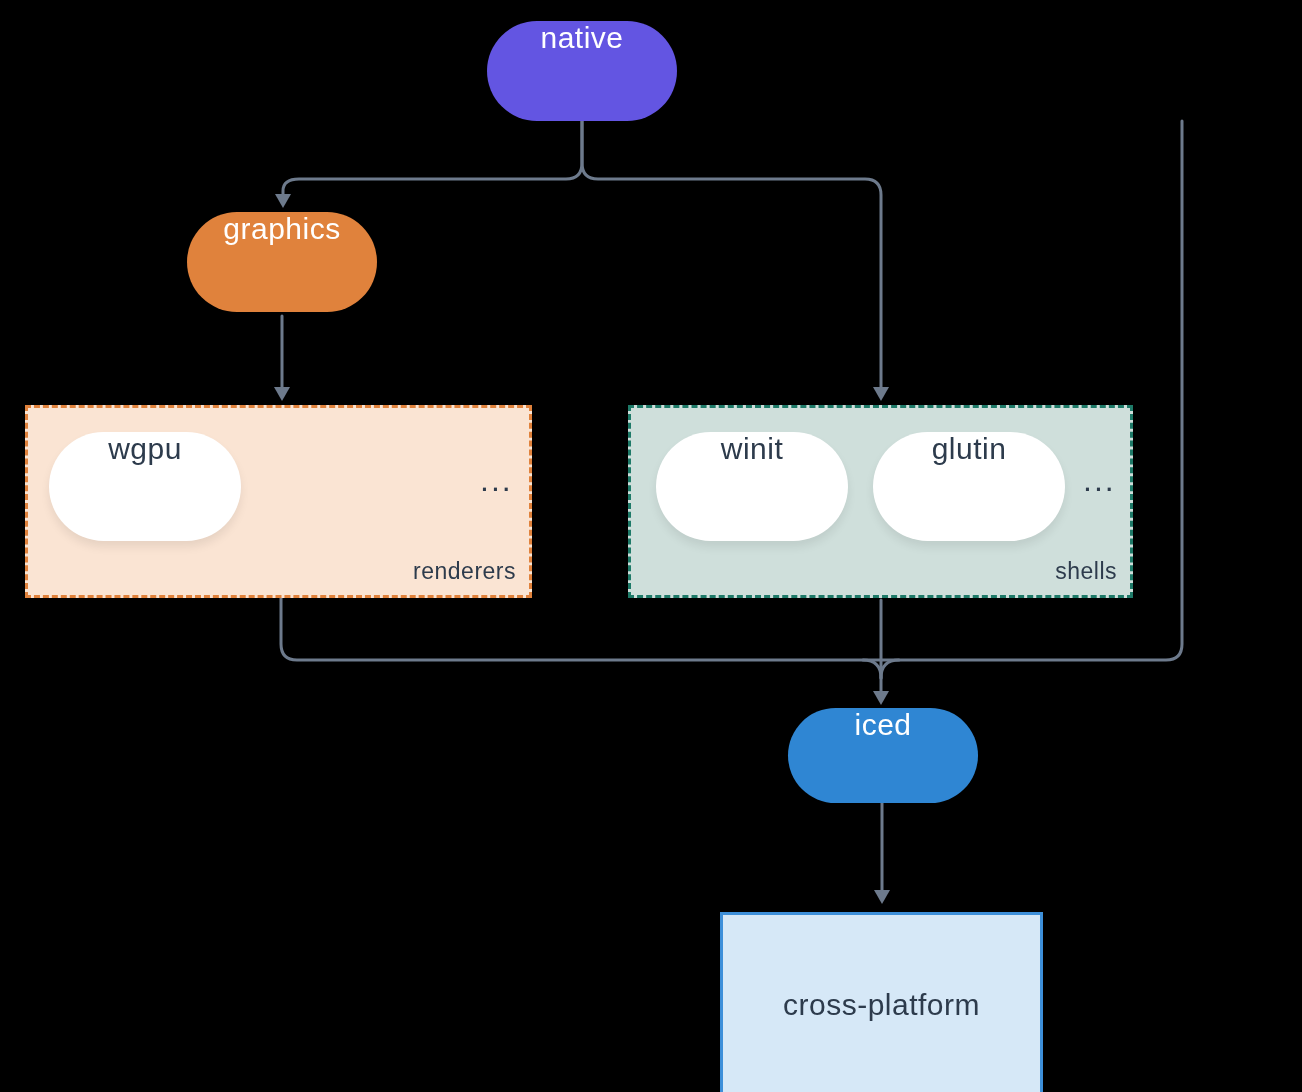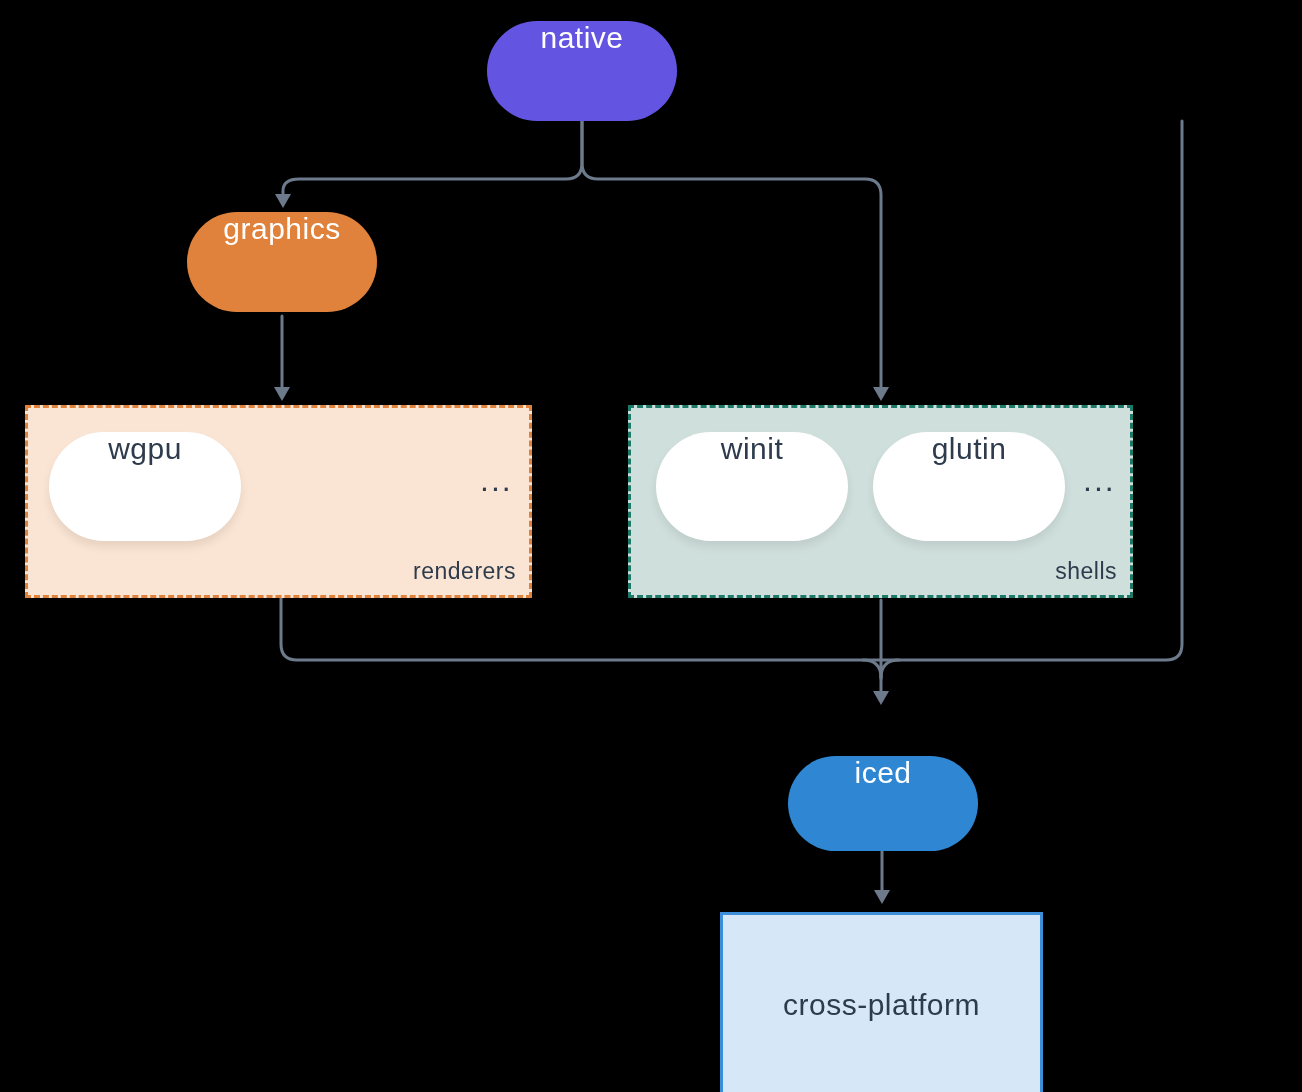--- a/index.html
+++ b/index.html
@@ -35,21 +35,21 @@
     position: absolute;
     display: flex;
     align-items: flex-start;
     justify-content: center;
     border-radius: 60px;
     font-size: 30px;
     letter-spacing: 0.5px;
   }
   .pill.purple { background: #6355e2; color: #ffffff; }
   .pill.orange { background: #e0823c; color: #ffffff; }
-  .pill.blue   { background: #2f86d3; color: #ffffff; margin-top: 48px; }
+  .pill.blue   { background: #2f86d3; color: #ffffff; }
   .pill.white  {
     background: #ffffff;
     color: #2d3b4c;
     box-shadow: 0 6px 10px rgba(0,0,0,0.08);
   }
   .group-box {
     position: absolute;
     box-sizing: border-box;
     border: 3px dashed;
   }

